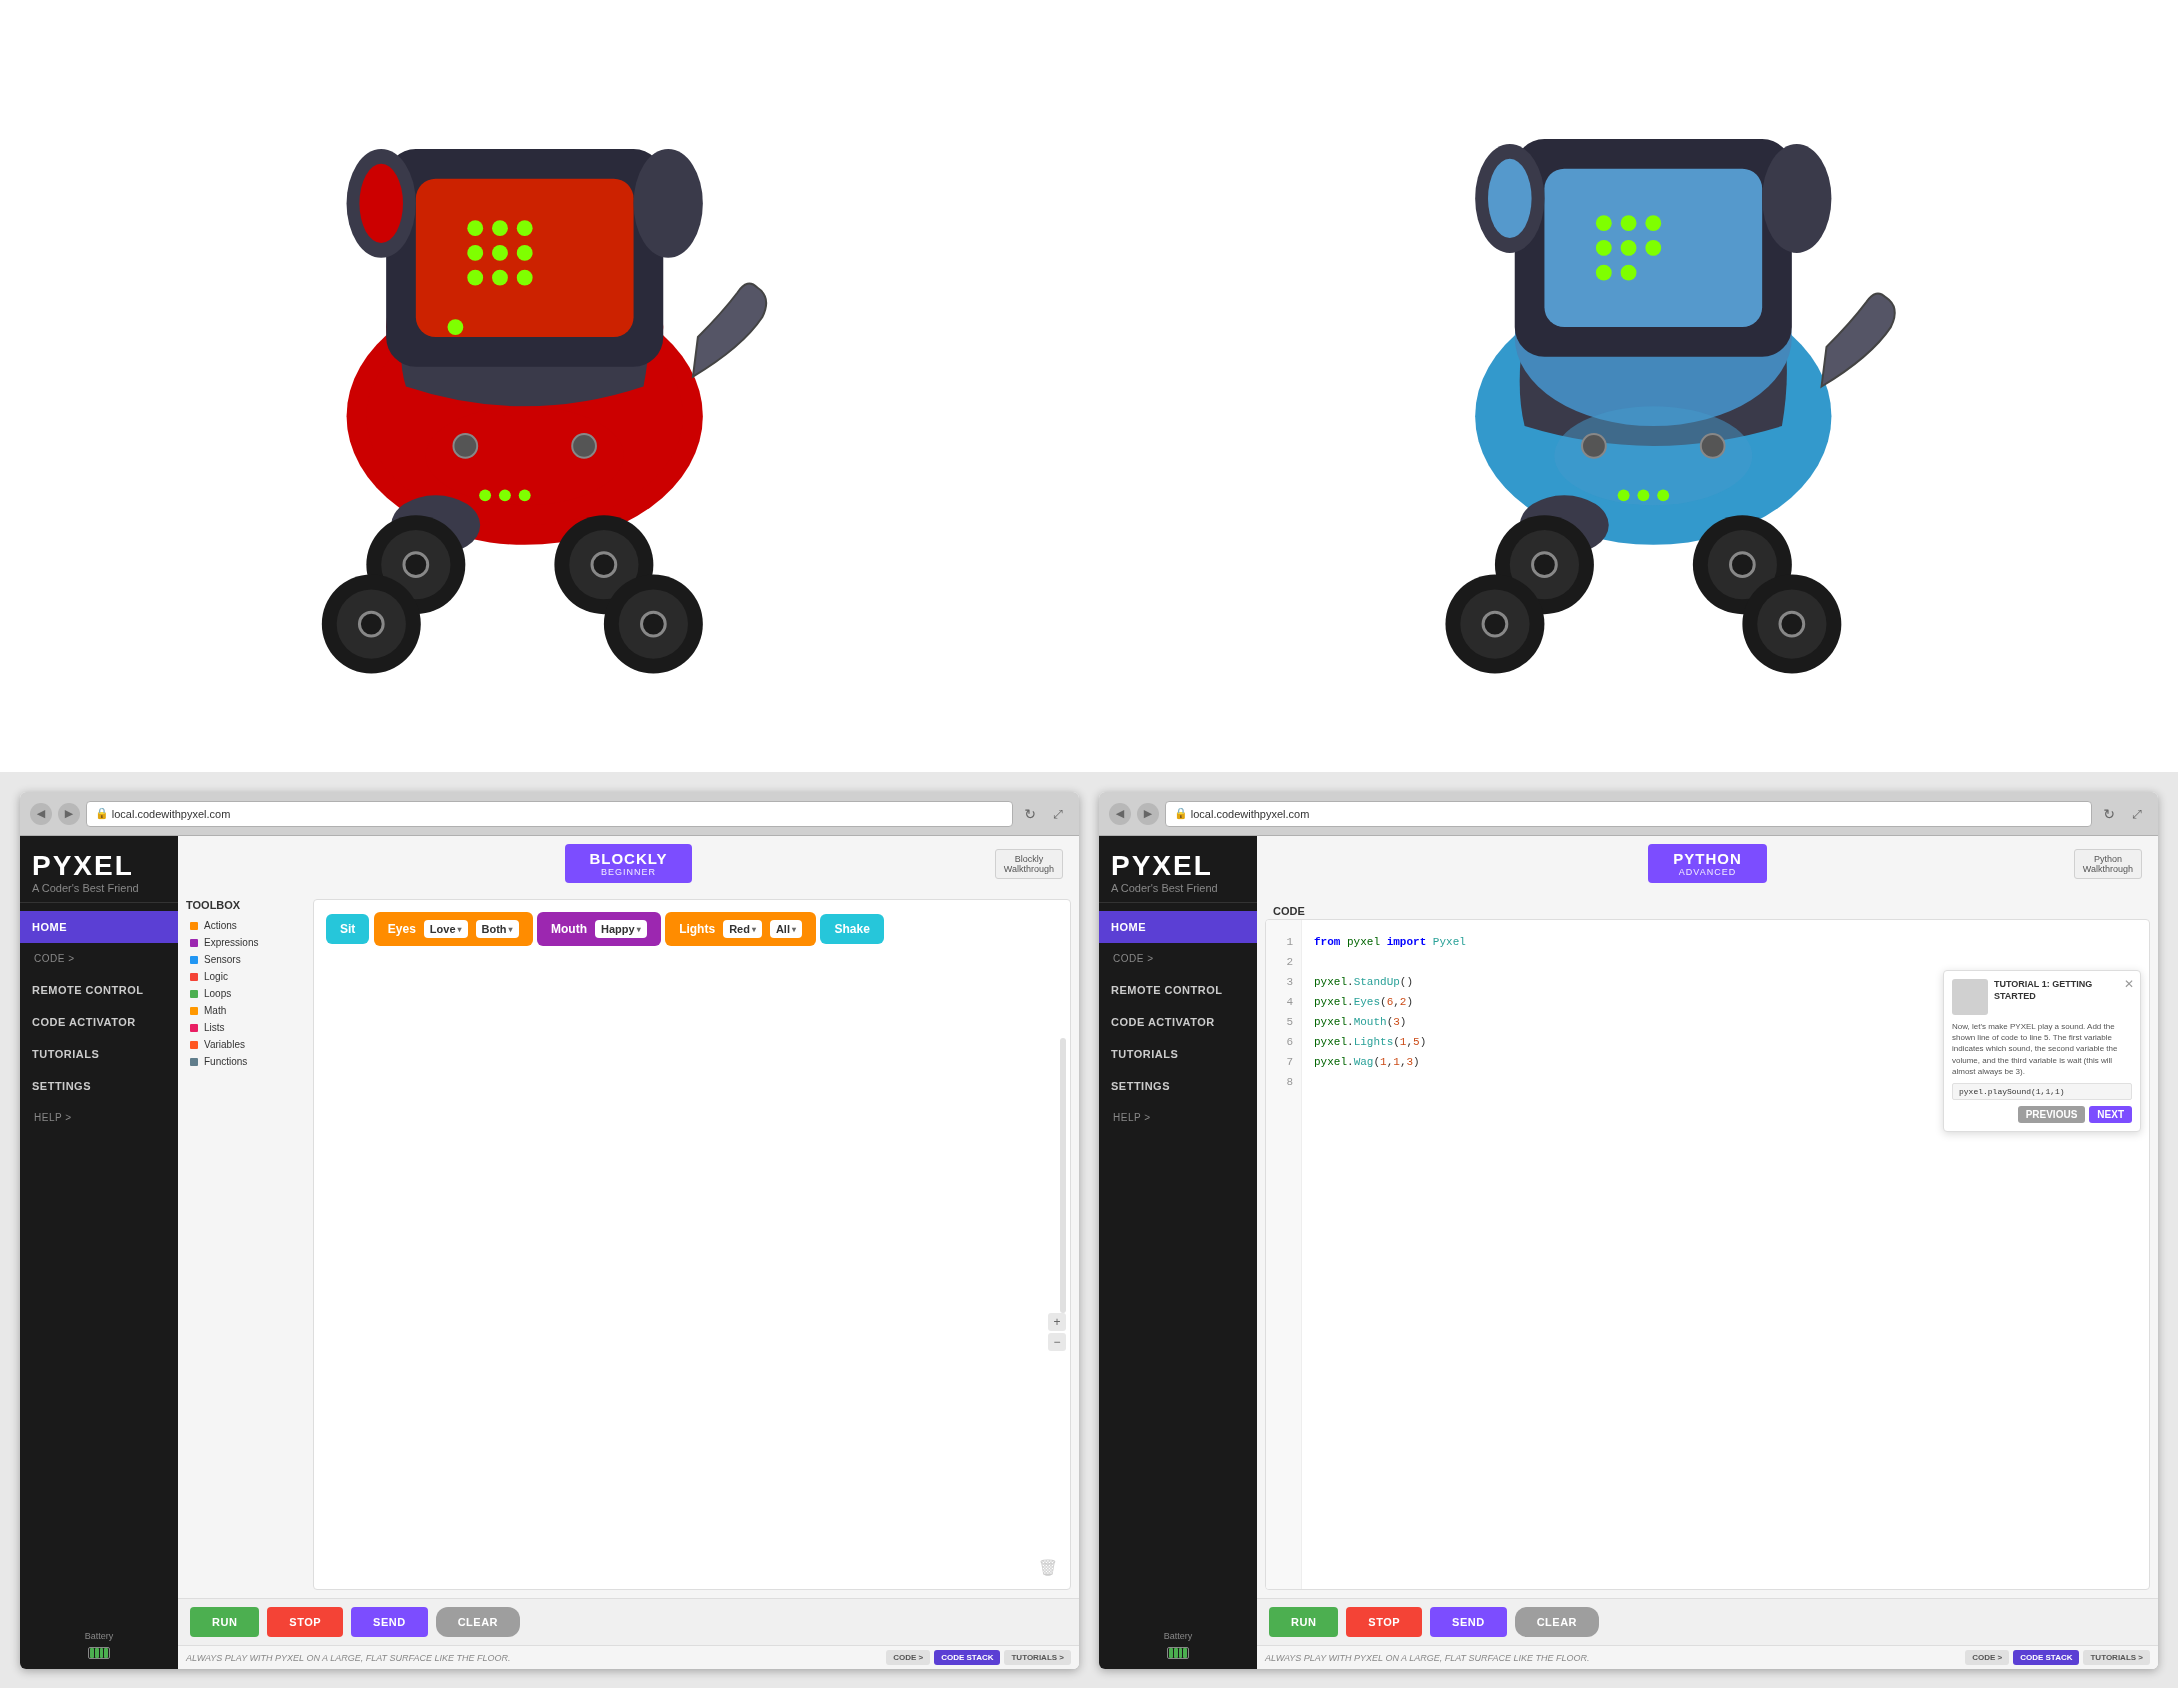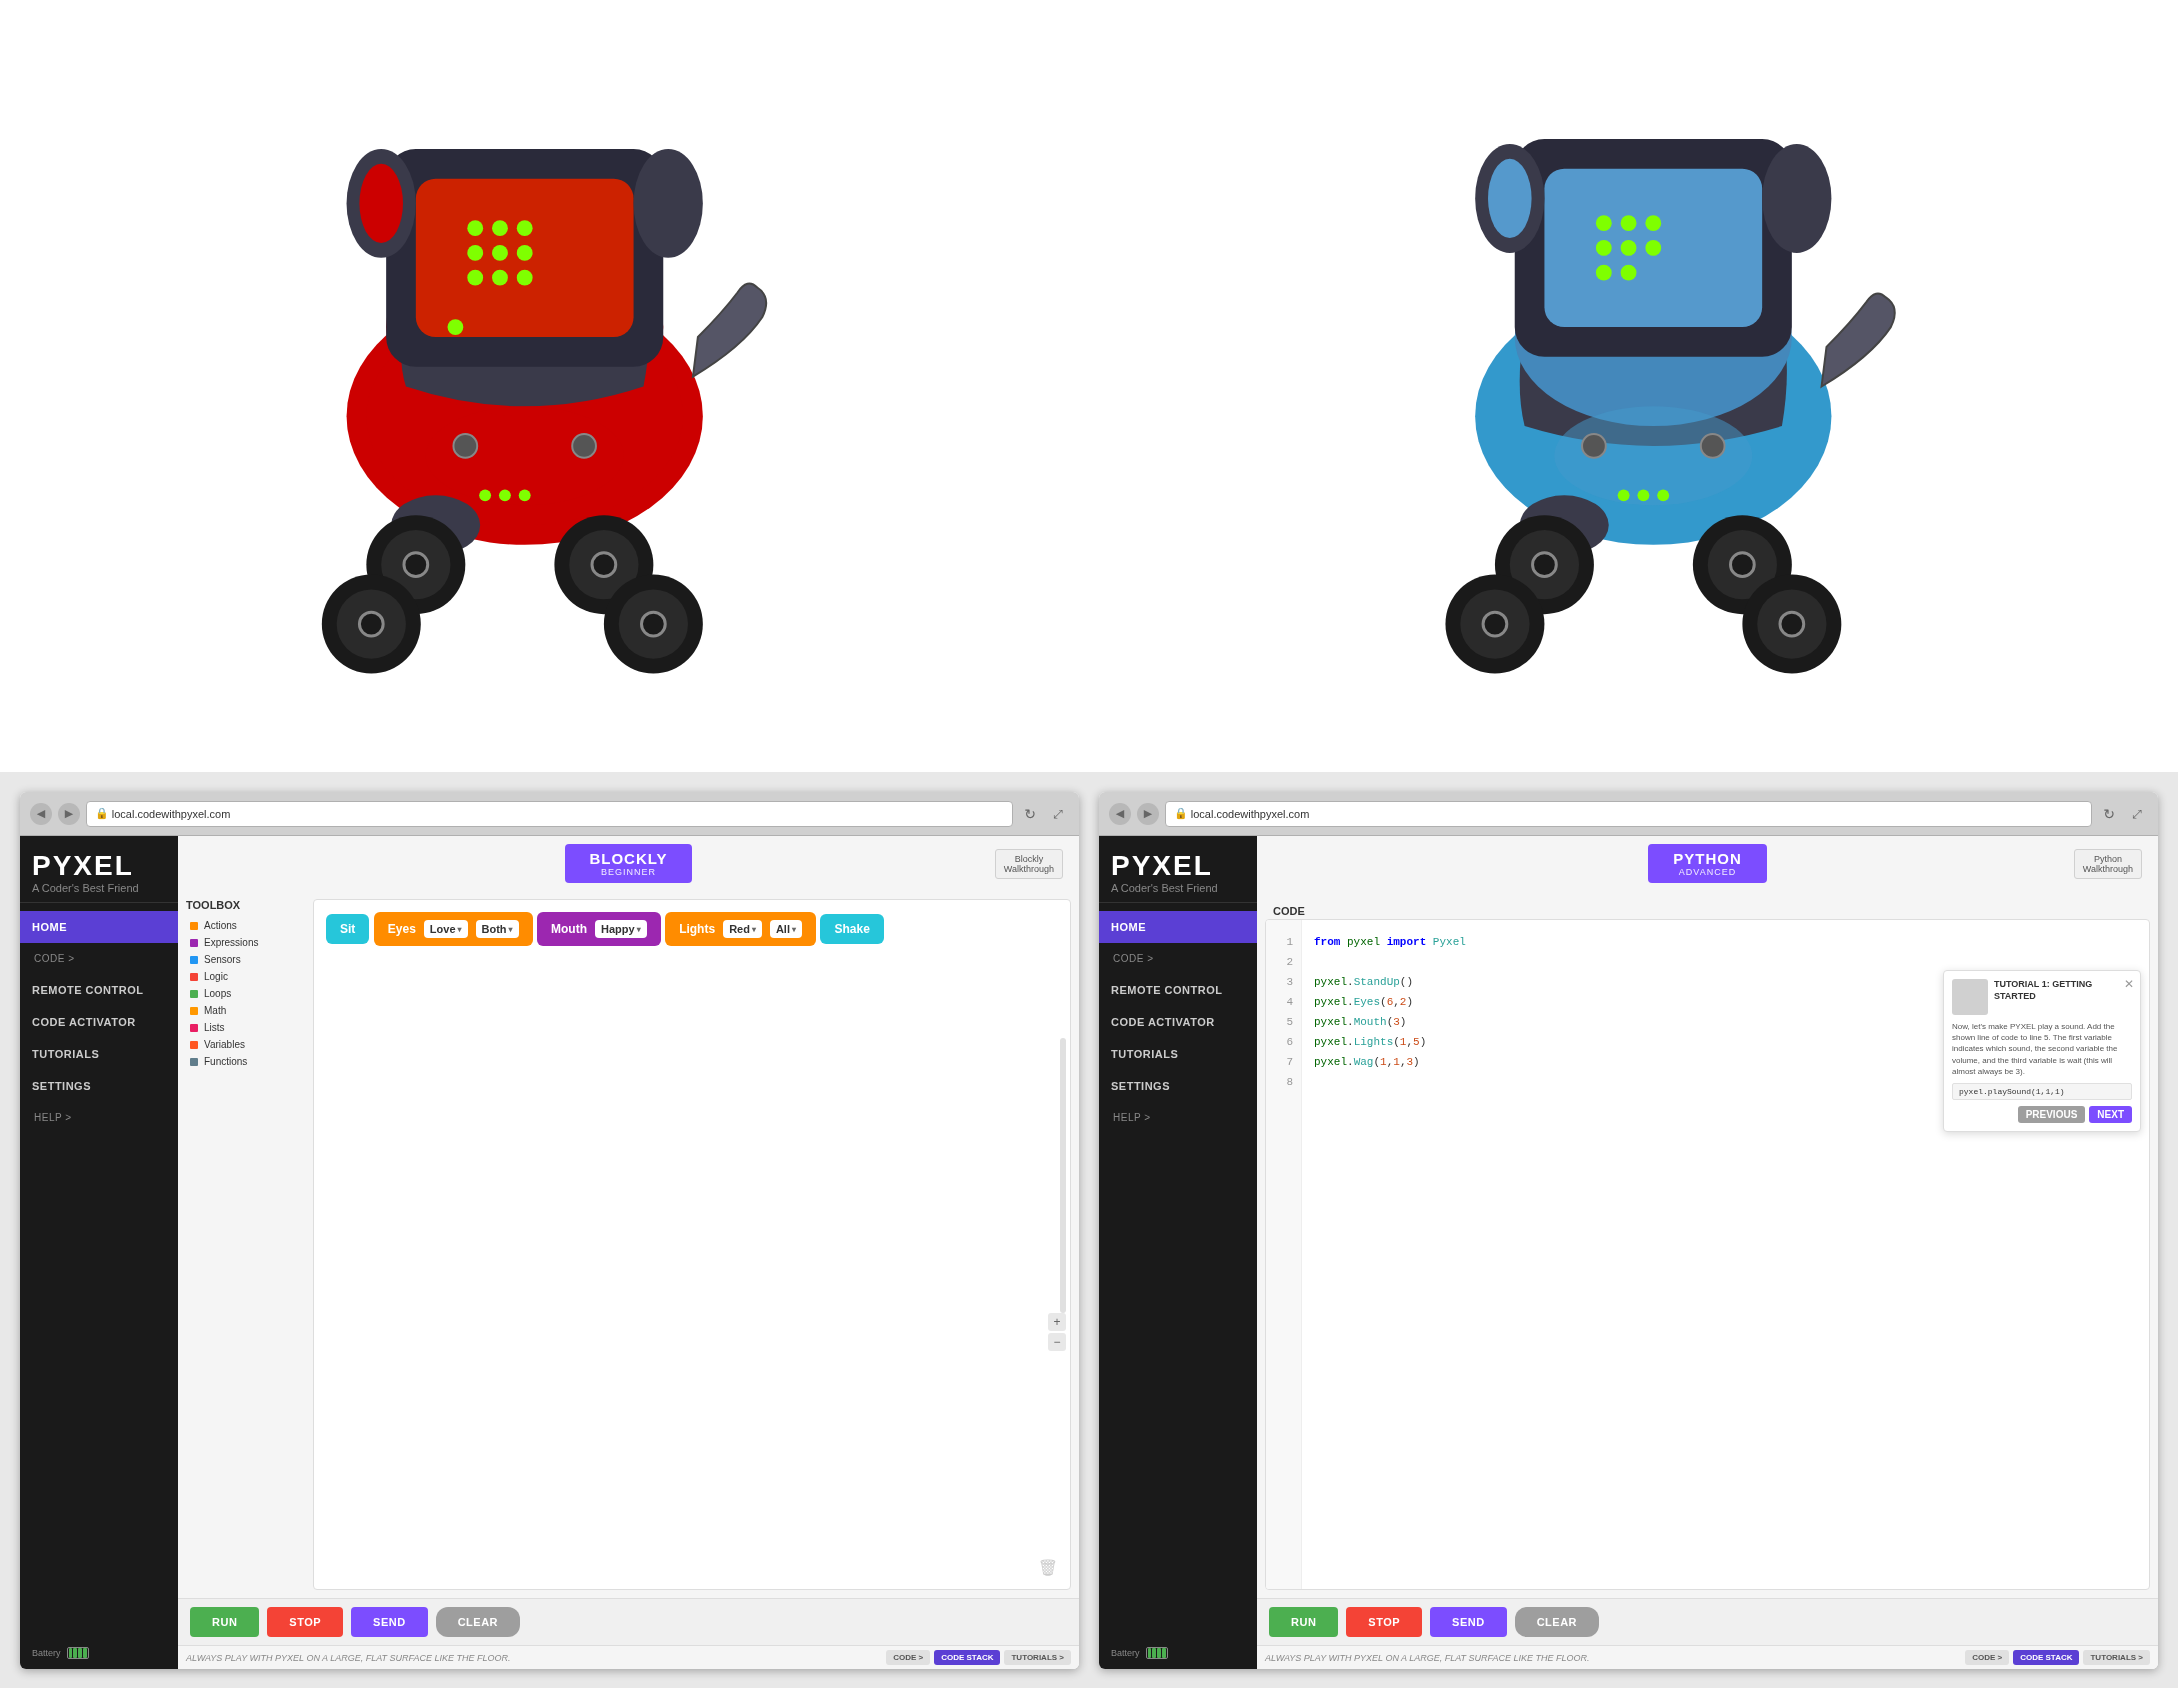--- a/index.html
+++ b/index.html
@@ -155,20 +155,21 @@
       font-weight: 400;
       font-size: 10px;
       color: #888;
       padding-left: 14px;
     }
     .sidebar-battery {
       padding: 10px 12px;
       display: flex;
       align-items: center;
       gap: 6px;
+      flex-direction: column;
     }
     .battery-label {
       font-size: 9px;
       color: #888;
     }
     .battery-bar {
       width: 5px;
       height: 10px;
       background: #4CAF50;
       border-radius: 1px;

